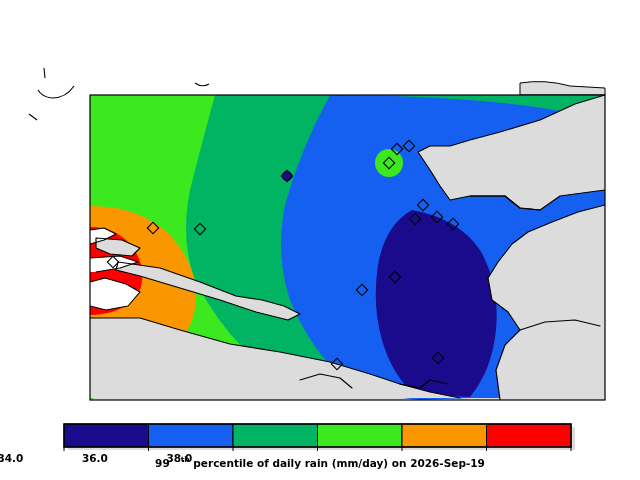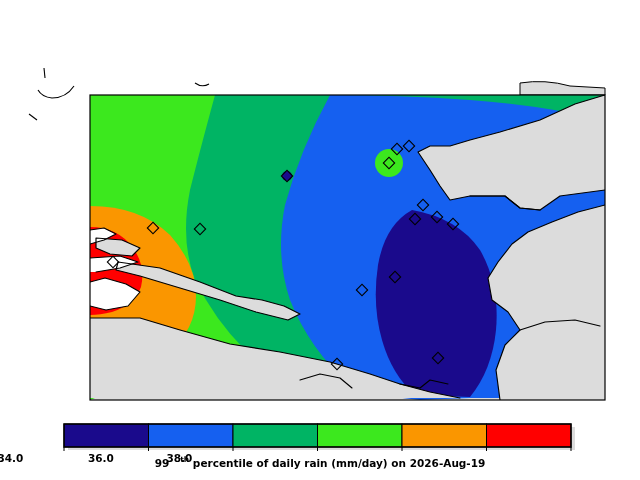--- a/index.html
+++ b/index.html
@@ -206,20 +206,20 @@
           <line x1="148.50" x2="148.50" y1="27" y2="31" stroke="#000000" stroke-width="1"></line>
           <line x1="233.00" x2="233.00" y1="27" y2="31" stroke="#000000" stroke-width="1"></line>
           <line x1="317.50" x2="317.50" y1="27" y2="31" stroke="#000000" stroke-width="1"></line>
           <line x1="402.00" x2="402.00" y1="27" y2="31" stroke="#000000" stroke-width="1"></line>
           <line x1="486.50" x2="486.50" y1="27" y2="31" stroke="#000000" stroke-width="1"></line>
           <line x1="571.00" x2="571.00" y1="27" y2="31" stroke="#000000" stroke-width="1"></line>
         </g>
     </svg>
     <div id="cb-labels">
         <div class="cbtick" style="top: 32px; left: -2.5px; width: auto; text-align: left;">34.0</div>
-        <div class="cbtick" style="top: 32px; left: 82px; width: auto; text-align: center; margin-left: 6px;">36.0</div>
+        <div class="cbtick" style="top: 32px; left: 82px; width: auto; text-align: center;">36.0</div>
         <div class="cbtick" style="top: 32px; left: 166.5px; width: auto; text-align: right;">38.0</div>
       </div>
   </div>
 
-  <div class="cbcaption"><span>99</span><sup>th</sup><span> percentile of daily rain (mm/day) on 2026-Aug-19</span></div>
+  <div class="cbcaption"><span>99</span><sup>th</sup><span> percentile of daily rain (mm/day) on 2026-Sep-19</span></div>
 
 </div>
 
 </body></html>

